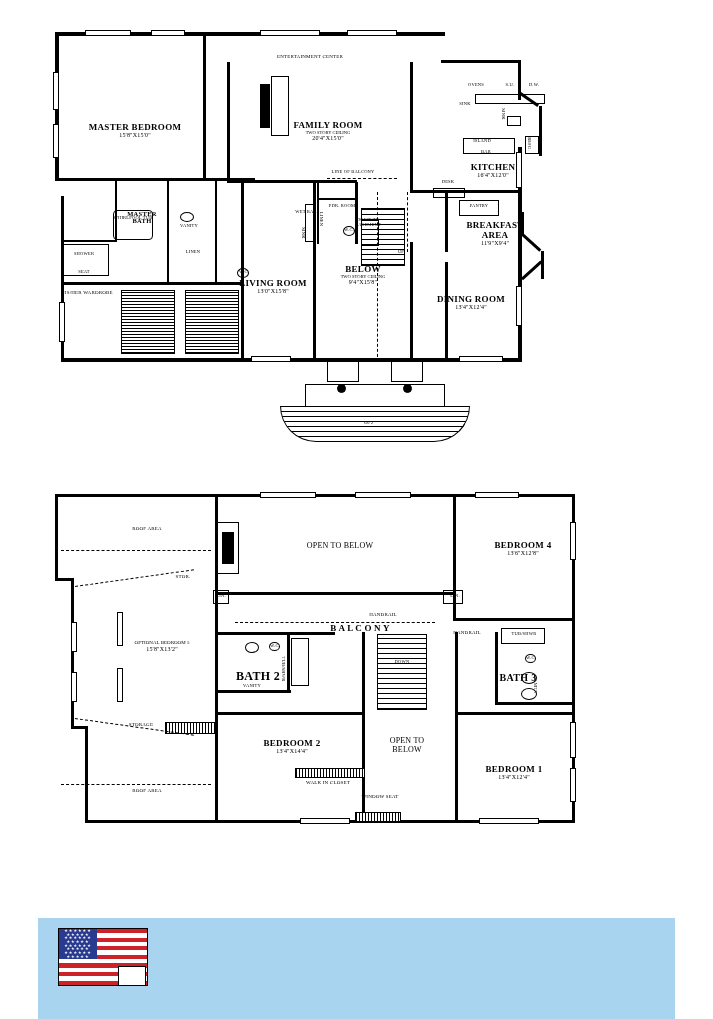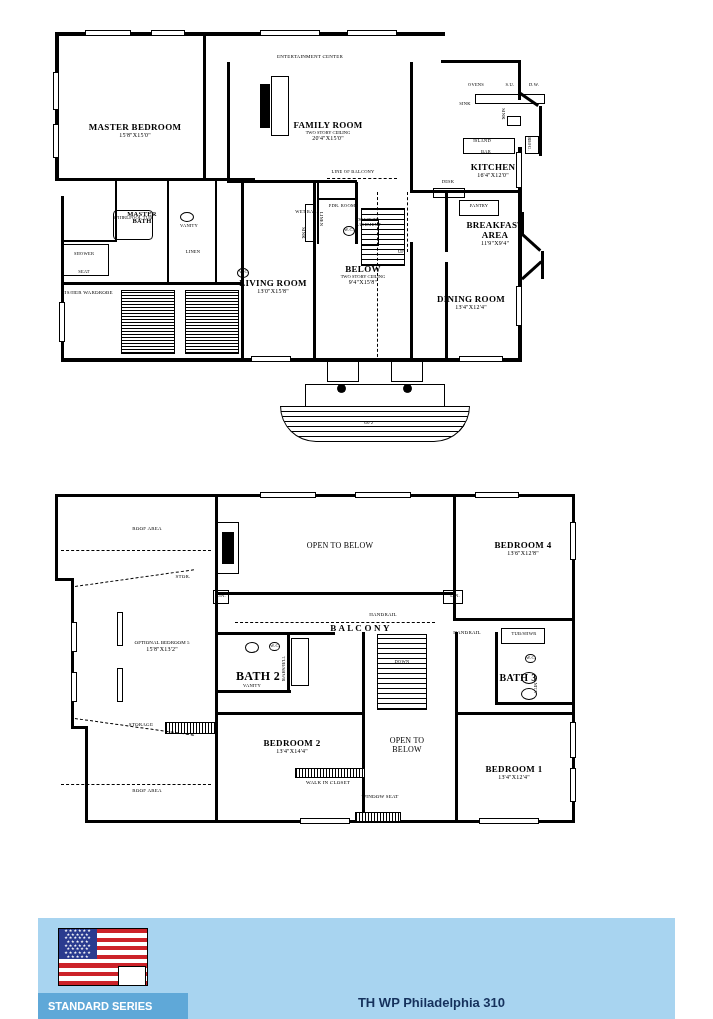--- a/index.html
+++ b/index.html
@@ -313,16 +313,14 @@
       <span class="star-row">★★★★★★</span>
       <span class="star-row">★★★★★</span>
       <span class="star-row">★★★★★★</span>
       <span class="star-row">★★★★★</span>
       <span class="star-row">★★★★★★</span>
       <span class="star-row">★★★★★</span>
     </div>
   </div>
   <div class="seal"></div>
 
-  <div class="series-bar">STANDARD SERIES</div>
-  <div class="title-model">TH WP Philadelphia 310</div>
 
 </div>
 
 </body></html>

